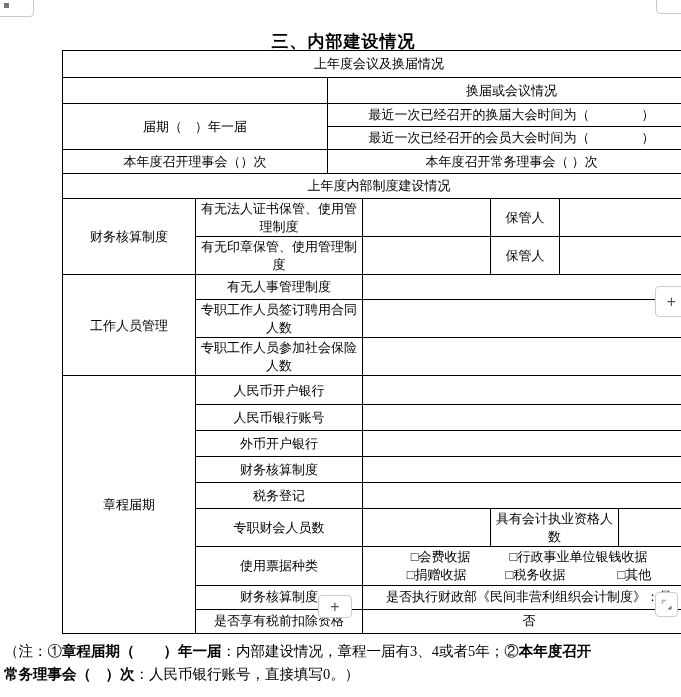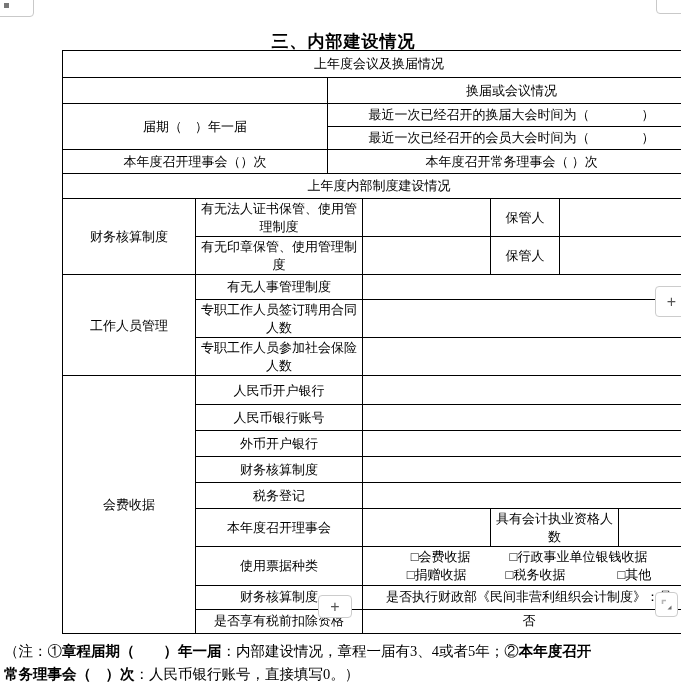--- a/index.html
+++ b/index.html
@@ -112,42 +112,42 @@
     </tr>
     <tr style="height:37px">
       <td colspan="2">专职工作人员签订聘用合同人数</td>
       <td colspan="4"></td>
     </tr>
     <tr style="height:29px">
       <td colspan="2">专职工作人员参加社会保险人数</td>
       <td colspan="4"></td>
     </tr>
     <tr style="height:29px">
-      <td rowspan="9">会费收据</td>
+      <td rowspan="9">章程届期</td>
       <td colspan="2">人民币开户银行</td>
       <td colspan="4"></td>
     </tr>
     <tr style="height:26px">
       <td colspan="2">人民币银行账号</td>
       <td colspan="4"></td>
     </tr>
     <tr style="height:26px">
       <td colspan="2">外币开户银行</td>
       <td colspan="4"></td>
     </tr>
     <tr style="height:26px">
       <td colspan="2">财务核算制度</td>
       <td colspan="4"></td>
     </tr>
     <tr style="height:26px">
       <td colspan="2">税务登记</td>
       <td colspan="4"></td>
     </tr>
     <tr style="height:22px">
-      <td colspan="2">本年度召开理事会</td>
+      <td colspan="2">专职财会人员数</td>
       <td></td>
       <td colspan="2">具有会计执业资格人数</td>
       <td></td>
     </tr>
     <tr style="height:31px">
       <td colspan="2">使用票据种类</td>
       <td colspan="4" class="l pre">□会费收据　　　□行政事业单位银钱收据
 □捐赠收据　　　□税务收据　　　　□其他</td>
     </tr>
     <tr style="height:24px">

